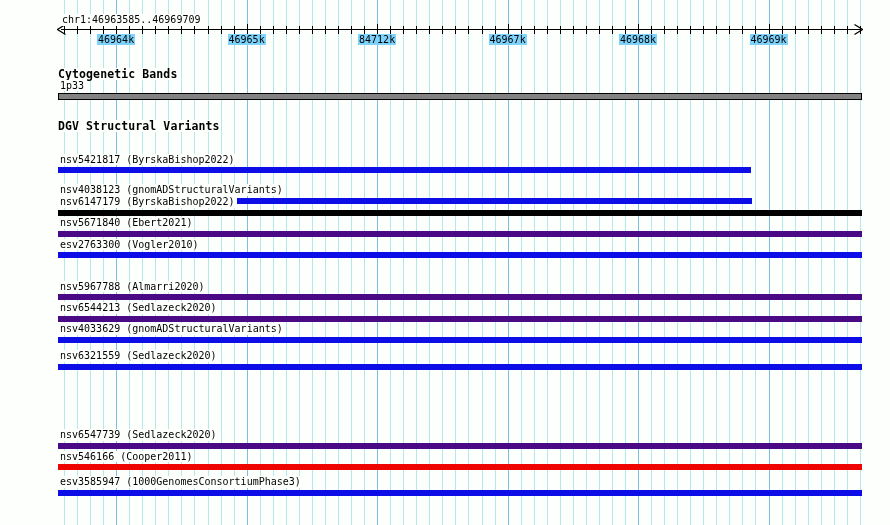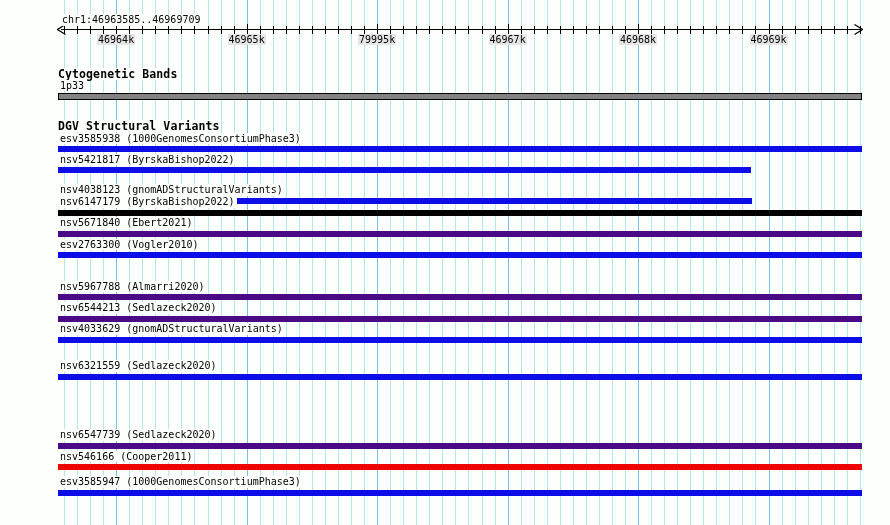--- a/index.html
+++ b/index.html
@@ -8,21 +8,21 @@
     font-family:"DejaVu Sans Mono", monospace;color:#000;
   }
   
   #grid-layer{position:absolute;left:0;top:0;width:890px;height:525px;z-index:0;}
   .gridline{position:absolute;top:0;height:525px;width:1px;}
   
   #ruler{position:absolute;left:0;top:0;width:890px;height:50px;z-index:2;}
   .ruler-line{position:absolute;left:61px;top:29px;width:800px;height:1px;background:#000;}
   .tick{position:absolute;width:1px;background:#000;top:25.5px;height:8px;}
   .tick.major{top:24px;height:11px;}
-  .tick-label{position:absolute;top:34px;transform:translateX(-50%);font-size:10px;line-height:11px;background:#e5e5e5;padding:0 1px;white-space:nowrap;}
+  .tick-label{position:absolute;top:34px;transform:translateX(-50%);font-size:10px;line-height:11px;background:#7dd3fc;padding:0 1px;white-space:nowrap;}
   .arrow{position:absolute;top:24px;}
   
   .chr-label{position:absolute;left:60px;top:14px;font-size:10px;line-height:12px;background:#fdfffd;padding:0 2px;white-space:nowrap;z-index:3;}
   .track-title{position:absolute;left:57px;font-weight:bold;font-size:11.5px;line-height:12px;letter-spacing:0.1px;background:#fdfffd;padding:0 1px;white-space:nowrap;z-index:3;}
   #cyto-title{top:67.5px;}
   #dgv-title{top:119.5px;}
   .band-label{position:absolute;left:58px;top:79.5px;font-size:10px;line-height:11px;background:#fdfffd;padding:0 2px;z-index:3;}
   .cyto-band{position:absolute;left:58px;top:93px;width:804px;height:7px;box-sizing:border-box;border:1px solid #000;z-index:2;}
   
   #variant-rows{position:absolute;left:0;top:0;width:890px;height:525px;z-index:2;}
@@ -167,37 +167,33 @@
       <div class="tick major" style="left: 768.5px;"></div>
       <div class="tick" style="left: 781.5px;"></div>
       <div class="tick" style="left: 794.6px;"></div>
       <div class="tick" style="left: 807.6px;"></div>
       <div class="tick" style="left: 820.7px;"></div>
       <div class="tick" style="left: 833.7px;"></div>
       <div class="tick" style="left: 846.8px;"></div>
       <div class="tick" style="left: 859.8px;"></div>
       <div class="tick-label" style="left: 116.1px;">46964k</div>
       <div class="tick-label" style="left: 246.6px;">46965k</div>
-      <div class="tick-label" style="left: 377.1px;">79995k</div>
+      <div class="tick-label" style="left: 377.1px;">84712k</div>
       <div class="tick-label" style="left: 507.6px;">46967k</div>
       <div class="tick-label" style="left: 638px;">46968k</div>
       <div class="tick-label" style="left: 768.5px;">46969k</div>
     </div>
 
   <div class="track-title" id="cyto-title">Cytogenetic Bands</div>
   <div class="band-label">1p33</div>
   <div class="cyto-band" style="background: rgb(130, 130, 130);"></div>
 
   <div class="track-title" id="dgv-title">DGV Structural Variants</div>
 
   <div id="variant-rows">
-      <div class="variant-row" style="top: 132.5px;">
-      <span class="variant-label">esv3585938 (1000GenomesConsortiumPhase3)</span>
-      <div class="variant-bar" style="left: 58px; width: 804px; background: rgb(13, 13, 232);"></div>
-    </div>
       <div class="variant-row" style="top: 153.7px;">
       <span class="variant-label">nsv5421817 (ByrskaBishop2022)</span>
       <div class="variant-bar" style="left: 58px; width: 693px; background: rgb(13, 13, 232);"></div>
     </div>
       <div class="variant-row" style="top: 184px;">
       <span class="variant-label">nsv4038123 (gnomADStructuralVariants)</span>
       <div class="variant-bar" style="left: 58px; width: 694px; background: rgb(13, 13, 232);"></div>
     </div>
       <div class="variant-row" style="top: 196.1px;">
       <span class="variant-label">nsv6147179 (ByrskaBishop2022)</span>
@@ -216,21 +212,21 @@
       <div class="variant-bar" style="left: 58px; width: 804px; background: rgb(75, 10, 133);"></div>
     </div>
       <div class="variant-row" style="top: 302.1px;">
       <span class="variant-label">nsv6544213 (Sedlazeck2020)</span>
       <div class="variant-bar" style="left: 58px; width: 804px; background: rgb(75, 10, 133);"></div>
     </div>
       <div class="variant-row" style="top: 323.3px;">
       <span class="variant-label">nsv4033629 (gnomADStructuralVariants)</span>
       <div class="variant-bar" style="left: 58px; width: 804px; background: rgb(13, 13, 232);"></div>
     </div>
-      <div class="variant-row" style="top: 360px;">
+      <div class="variant-row" style="top: 350px;">
       <span class="variant-label">nsv6321559 (Sedlazeck2020)</span>
       <div class="variant-bar" style="left: 58px; width: 804px; background: rgb(13, 13, 232);"></div>
     </div>
       <div class="variant-row" style="top: 429.3px;">
       <span class="variant-label">nsv6547739 (Sedlazeck2020)</span>
       <div class="variant-bar" style="left: 58px; width: 804px; background: rgb(75, 10, 133);"></div>
     </div>
       <div class="variant-row" style="top: 450.5px;">
       <span class="variant-label">nsv546166 (Cooper2011)</span>
       <div class="variant-bar" style="left: 58px; width: 804px; background: rgb(238, 4, 0);"></div>

